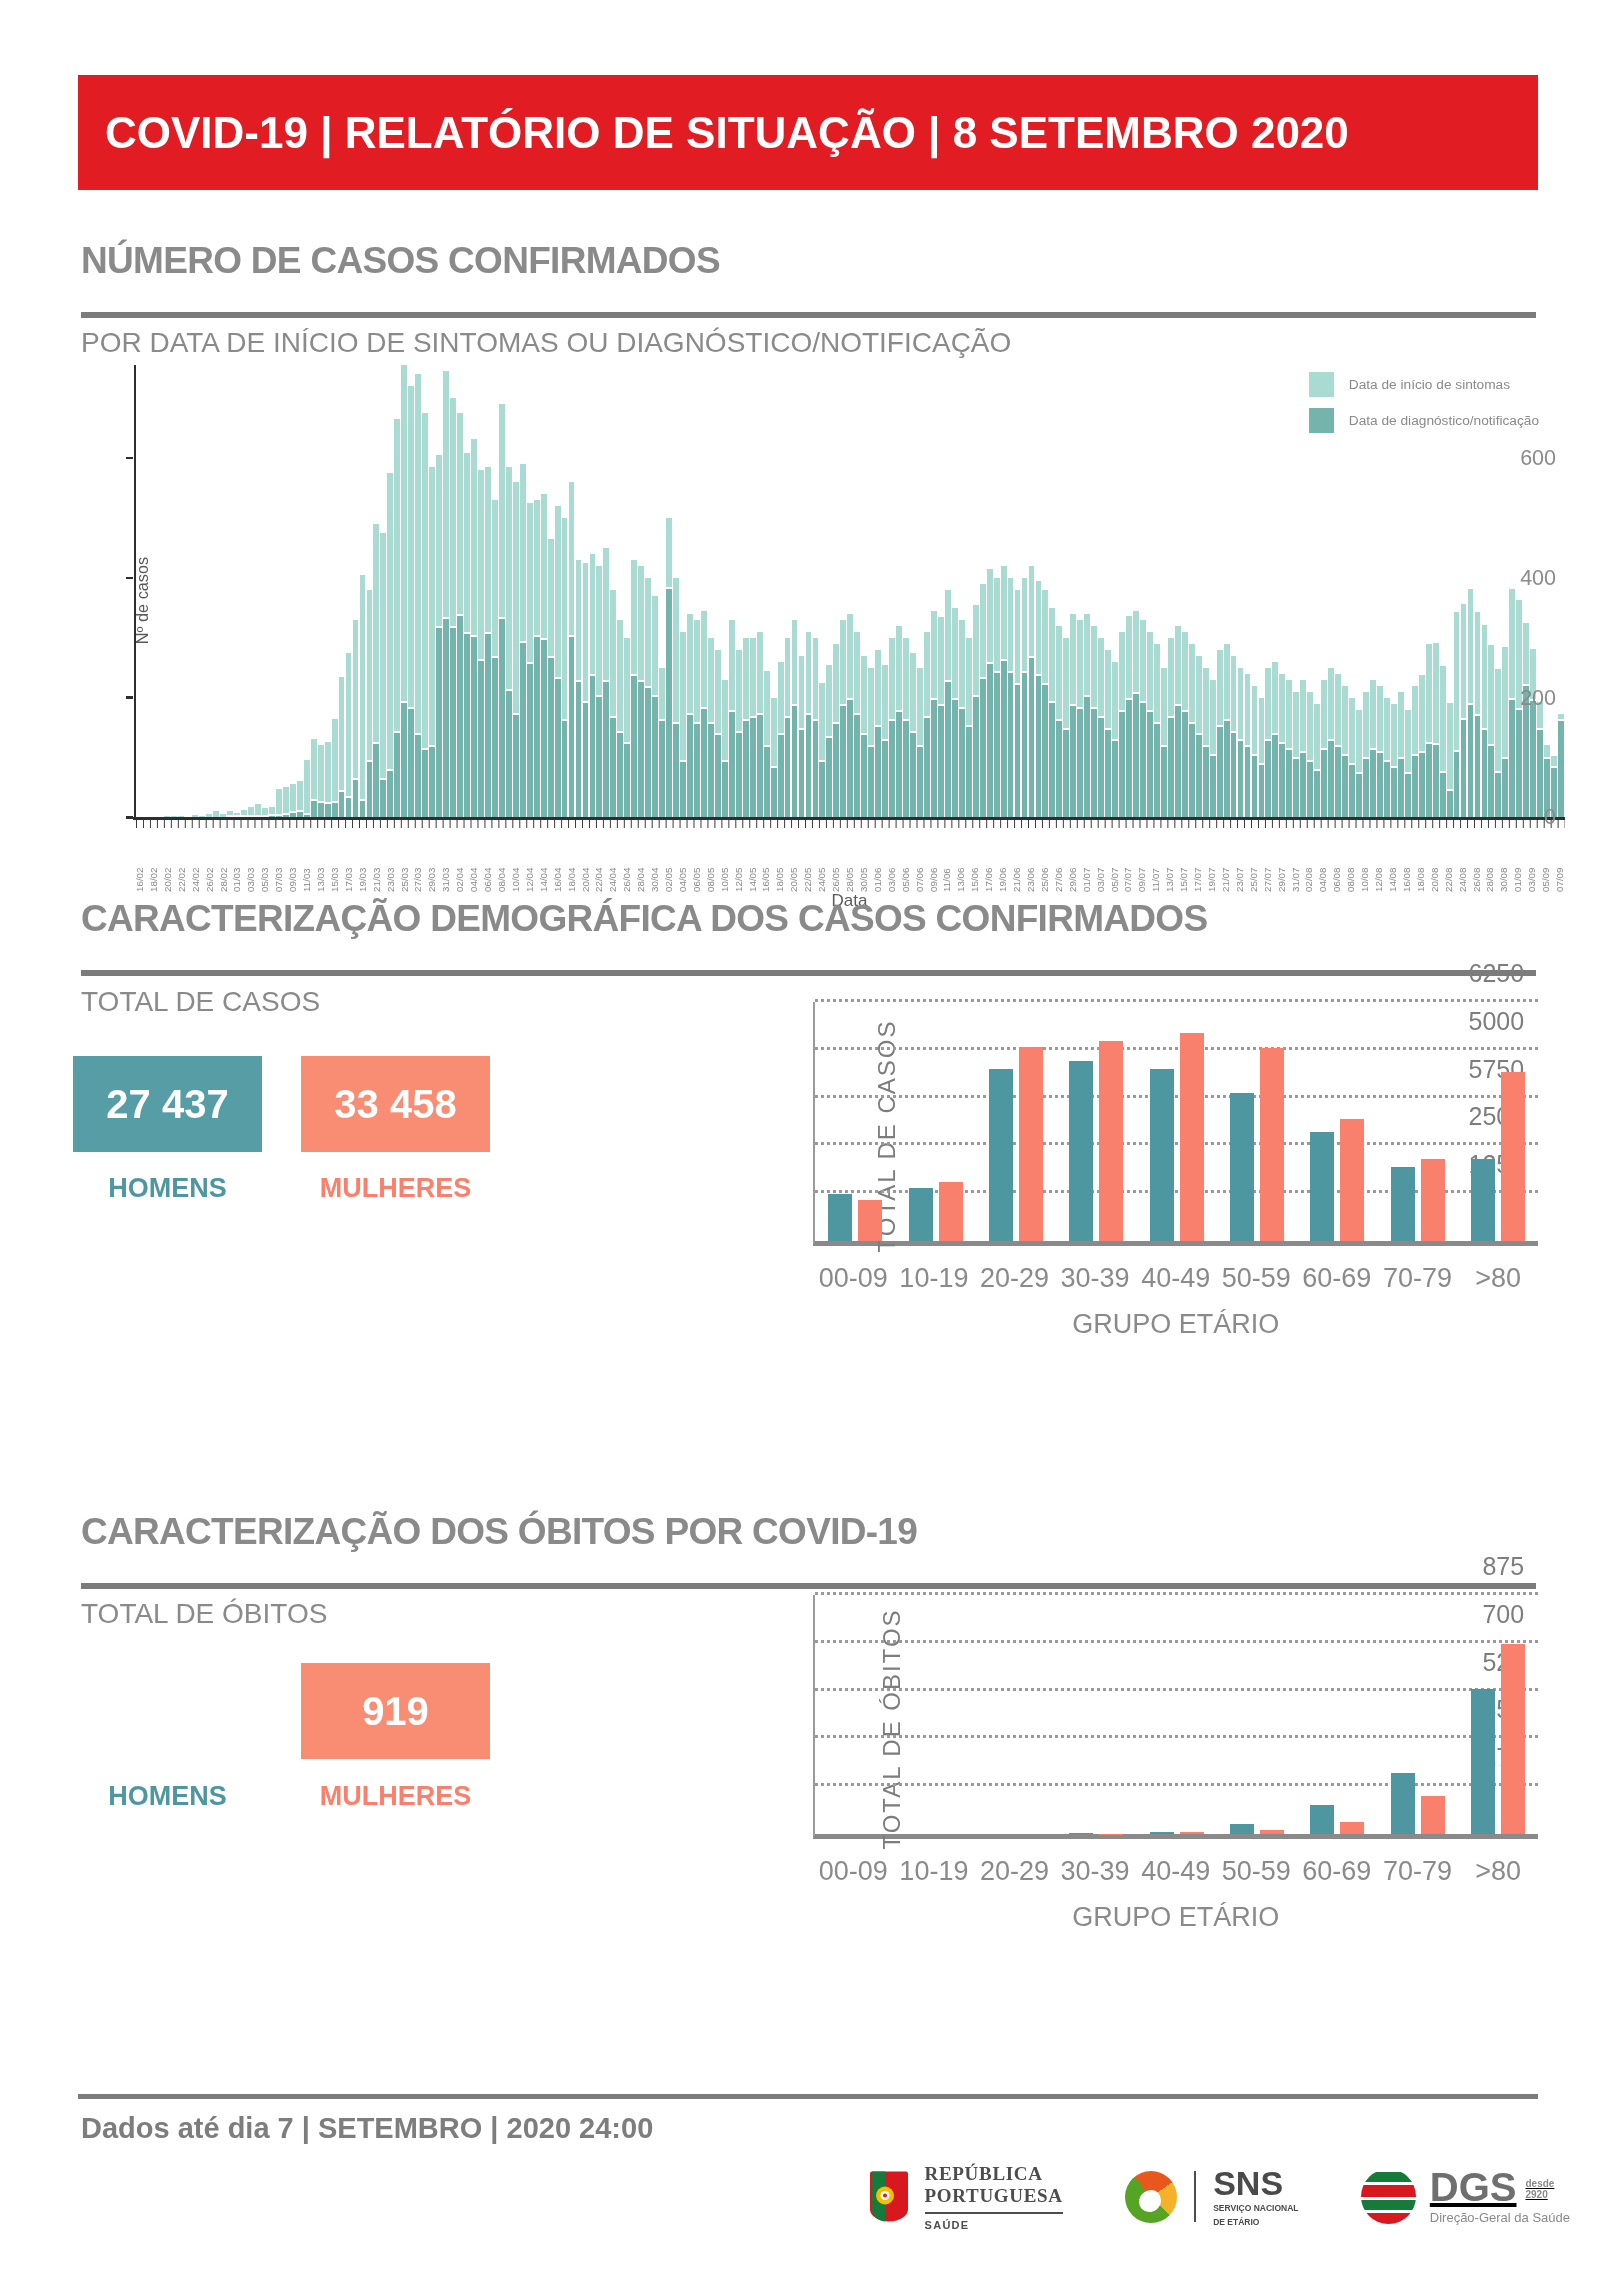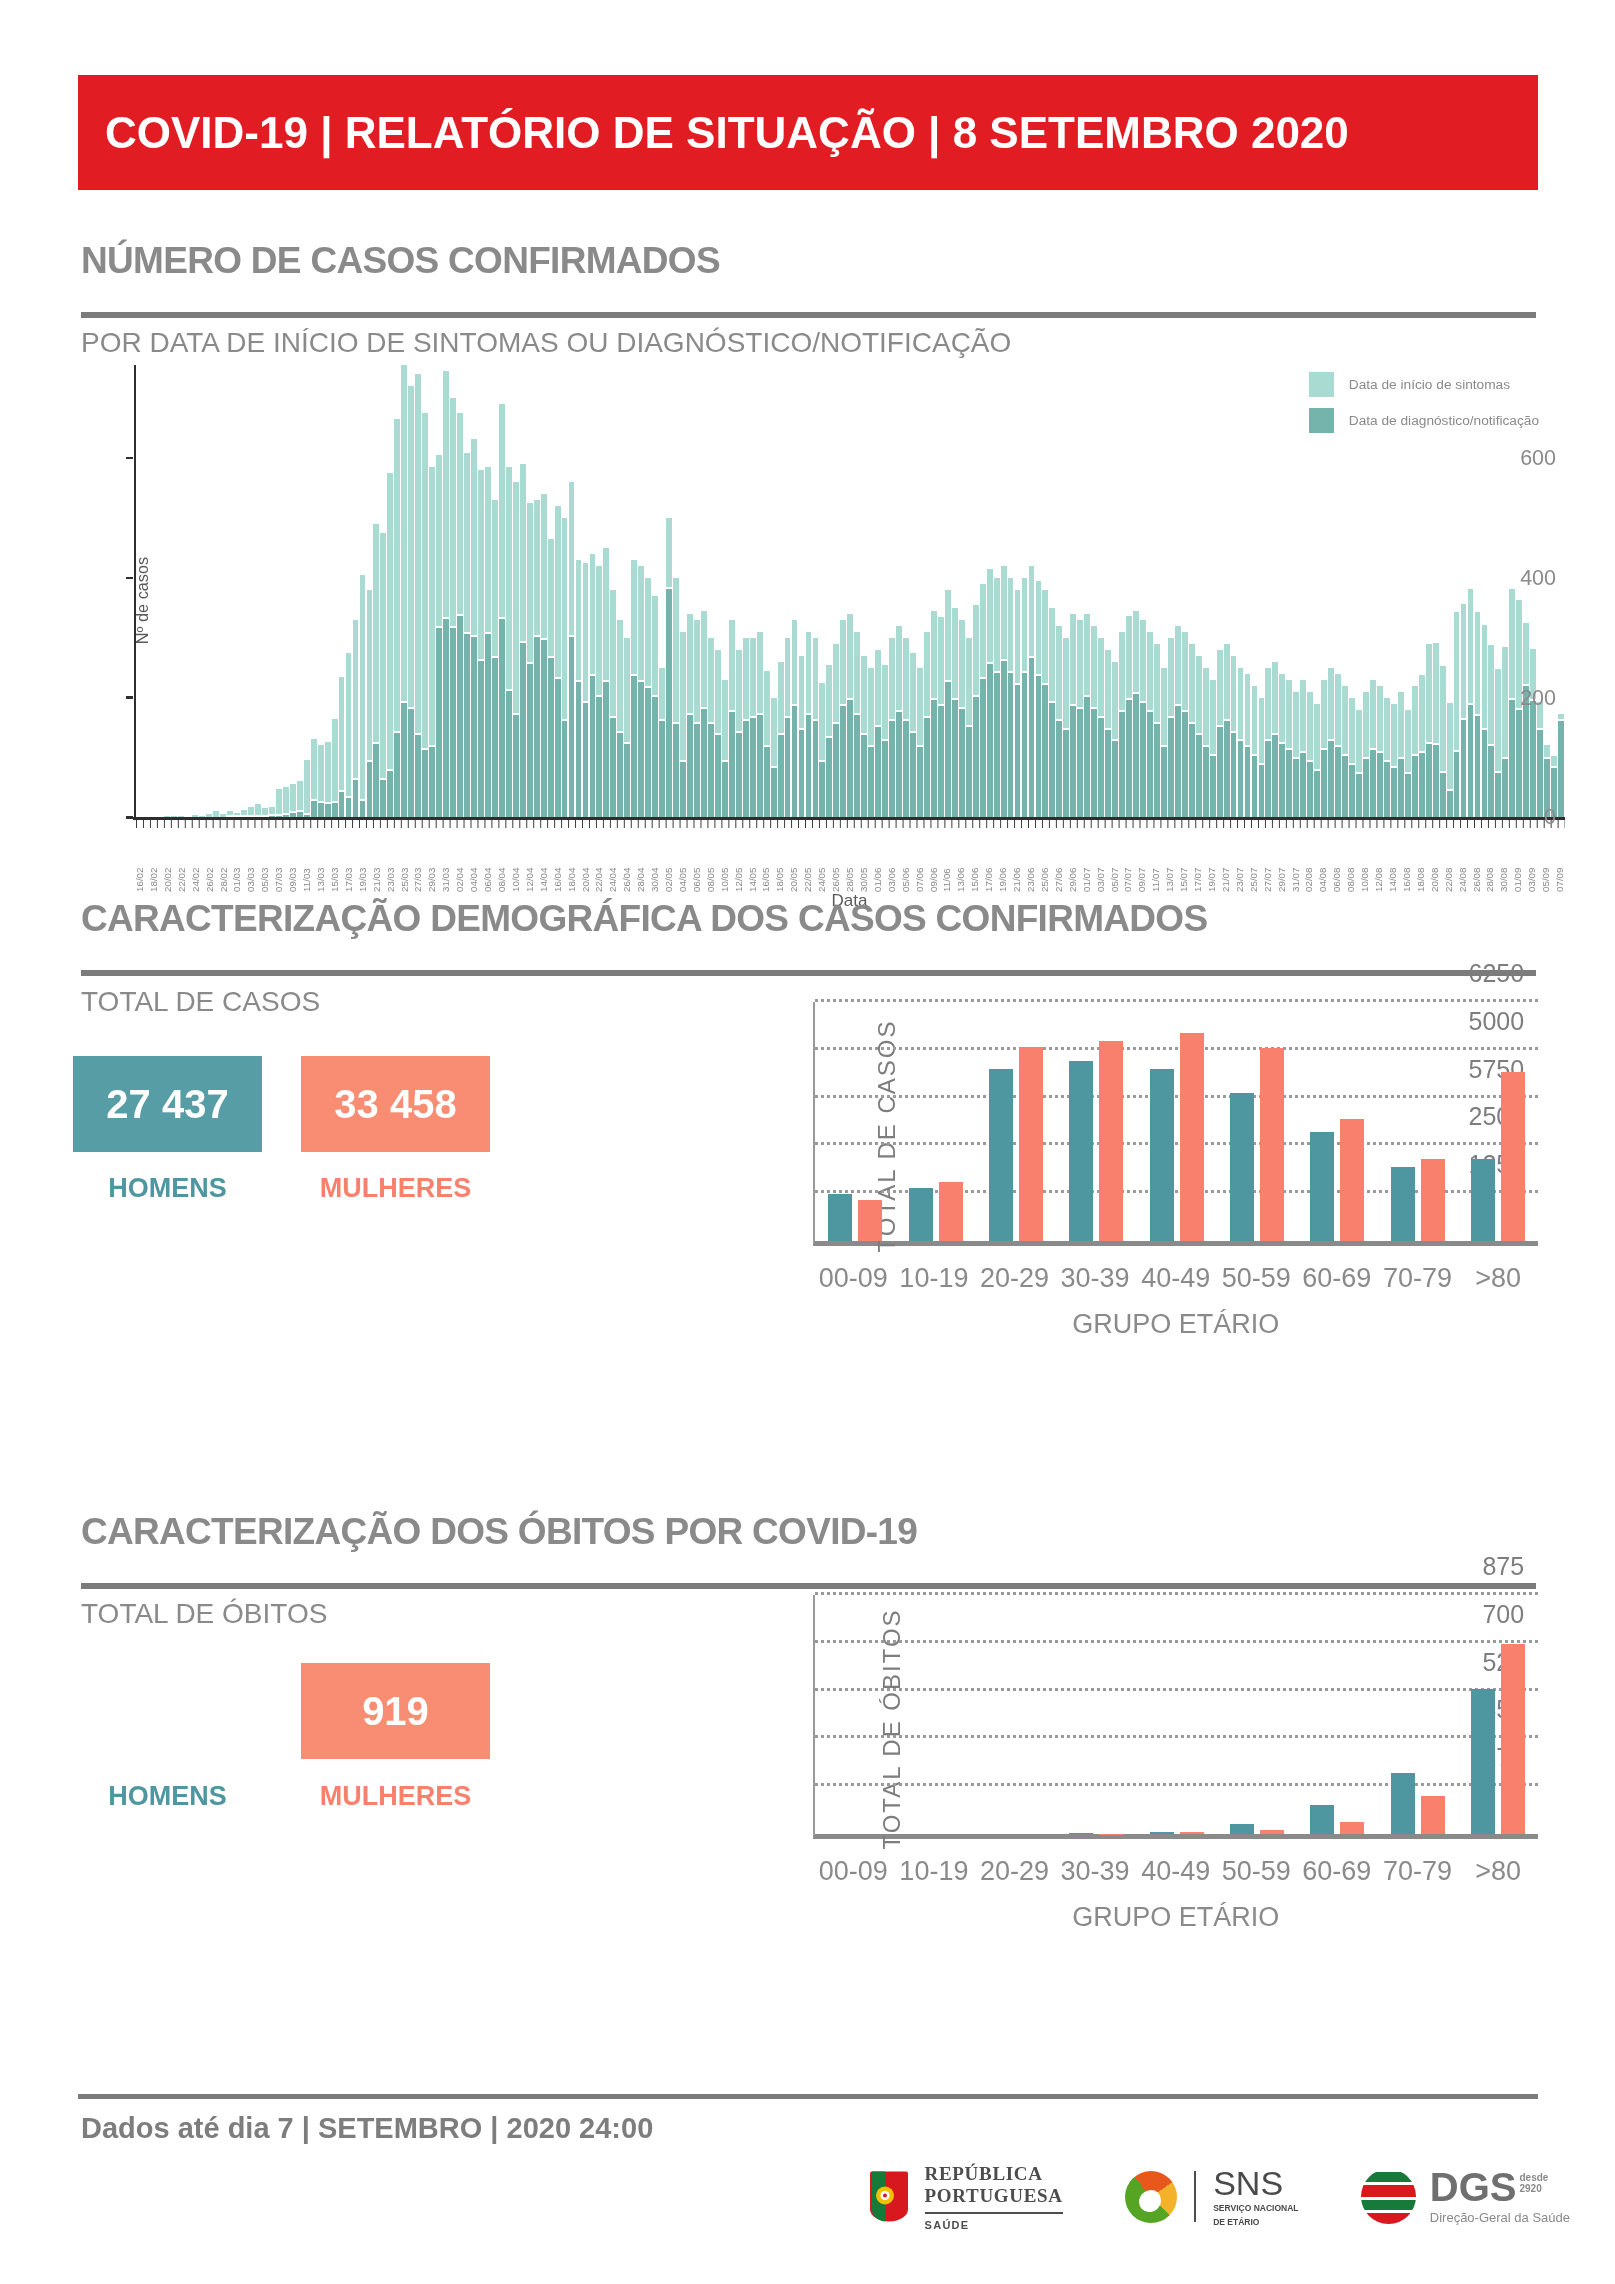--- a/index.html
+++ b/index.html
@@ -73,26 +73,26 @@
   .rp-line { font-family:"Liberation Serif", serif; font-weight:700; font-size:19px; color:#4d4d4d; letter-spacing:0.7px; }
   .rp-sep { width:100%; height:2px; background:#4d4d4d; margin:4.6px 0 5.2px; }
   .rp-sub { font-size:11px; font-weight:700; color:#4d4d4d; letter-spacing:1.3px; }
   .sns-disc { width:52px; height:52px; border-radius:50%;
               background:conic-gradient(from 320deg, #e8581d 0 95deg, #f3b229 95deg 175deg, #55a423 175deg 360deg);
               position:relative; }
   .sns-disc:after { content:""; position:absolute; left:14.3px; top:19.6px; width:22px; height:22px;
                     background:#ffffff; border-radius:58% 42% 55% 45%/55% 48% 52% 45%; }
   .sns-divider { width:2.6px; height:51px; background:#4d4d4d; margin:0 2.6px; }
   .sns-text { display:flex; flex-direction:column; }
-  .sns-name { font-size:34px; font-weight:400; color:#4a4a4a; line-height:1; }
+  .sns-name { font-size:34px; font-weight:700; color:#4a4a4a; line-height:1; }
   .sns-sub { font-size:8.5px; font-weight:700; color:#4a4a4a; margin-top:3.3px; line-height:1.25; }
   .dgs-ball { width:55px; height:55px; border-radius:50%;
               background:linear-gradient(#ffffff 0 5%, #157a3a 5% 23%, #ffffff 23% 29%, #d7191f 29% 50%,
                          #ffffff 50% 56%, #157a3a 56% 74%, #ffffff 74% 80%, #d7191f 80% 100%); }
-  .dgs-main { display:flex; align-items:flex-start; gap:3px; }
+  .dgs-main { display:flex; align-items:center; gap:9px;text-decoration:underline; }
   .dgs-name { font-size:40px; font-weight:700; color:#6f6f6f; line-height:0.95; }
   .dgs-since { display:flex; flex-direction:column; font-size:10px; color:#8a8a8a; font-weight:700; padding-top:3.9px; }
   .dgs-sub { font-size:13px; color:#8a8a8a; margin-top:3.9px; }
 </style>
 </head>
 <body>
 
 <div class="page">
 
   <header class="banner" style="background: rgb(225, 29, 35);">

